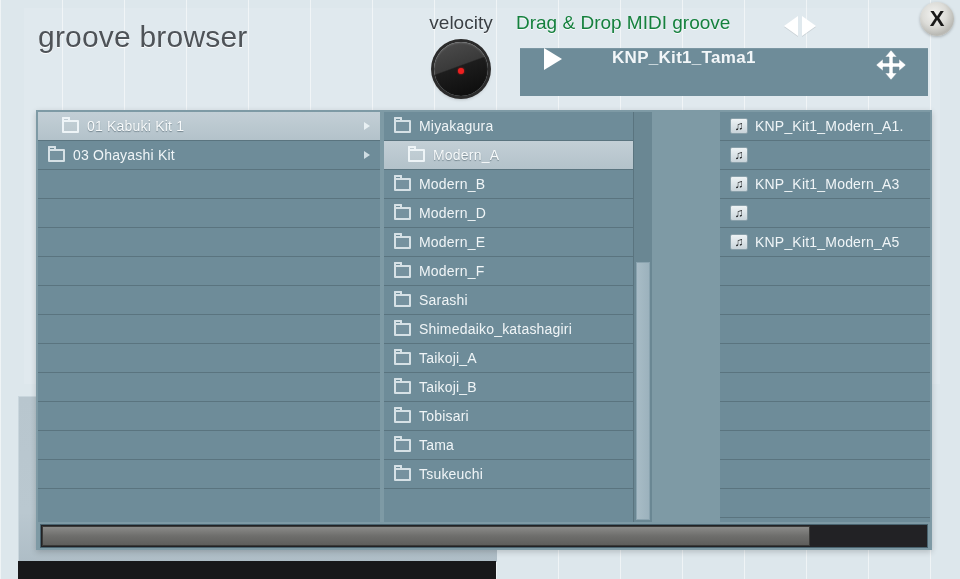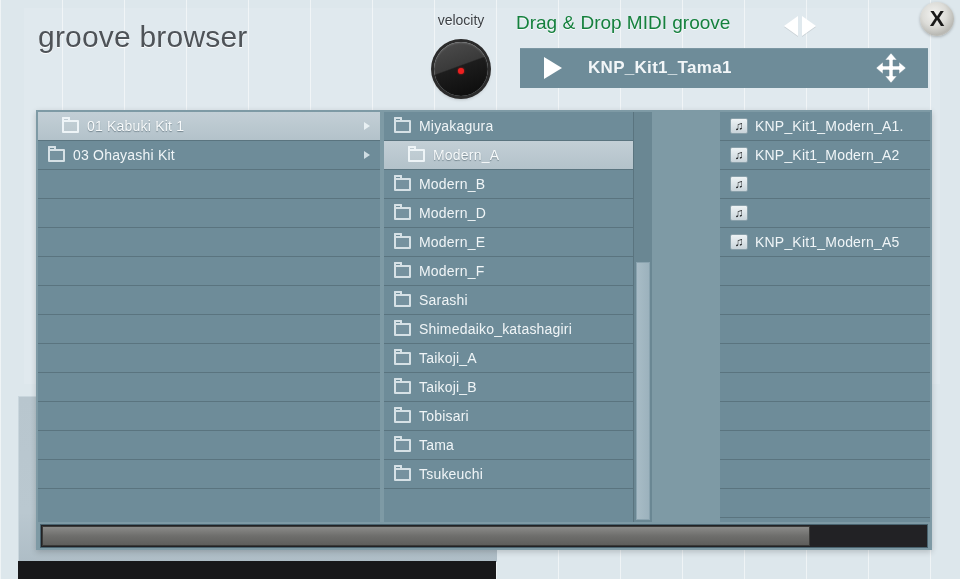--- a/index.html
+++ b/index.html
@@ -74,21 +74,21 @@
   #velocity-group {
     position: absolute;
     left: 413px; top: 12px;
     width: 96px; height: 92px;
   }
   #velocity-label {
     position: absolute;
     left: 0; top: 0;
     width: 96px;
     text-align: center;
-    font-size: 14px;
+    font-size: 19px;
     color: #3b4045;
     text-shadow: 0 1px 0 rgba(255,255,255,0.85);
   }
   #velocity-knob {
     position: absolute;
     left: 21px; top: 30px;
     width: 54px; height: 54px;
     border-radius: 50%;
     background:
       linear-gradient(160deg, #4e4e4e 0%, #3a3a3a 44%, #1d1d1d 46%, #0a0a0a 100%);
@@ -132,25 +132,25 @@
     border-bottom: 10px solid transparent;
     filter: drop-shadow(0 1px 0 rgba(0,0,0,0.10));
     cursor: pointer;
   }
   #groove-prev-arrow { border-right: 14px solid #ffffff; }
   #groove-next-arrow { border-left: 14px solid #ffffff; }
 
   #groove-slot {
     position: absolute;
     left: 4px; top: 36px;
-    width: 408px; height: 40px;
+    width: 408px; height: 48px;
     background: #6e8c99;
     display: flex;
-    align-items: center;
     box-shadow: inset 0 1px 0 rgba(255,255,255,0.10);
+    gap: 24px;
   }
   #groove-play-icon {
     margin-left: 24px;
     width: 0; height: 0;
     border-top: 11px solid transparent;
     border-bottom: 11px solid transparent;
     border-left: 18px solid #ffffff;
   }
   #groove-name {
     margin-left: 26px;
@@ -472,24 +472,24 @@
   </div>
 
   <div class="browser-column" id="column-files">
     <div class="col-list" id="files-list">
         <div class="row">
           <span class="midi-icon">♫</span>
           <span class="row-label">KNP_Kit1_Modern_A1.</span>
         </div>
         <div class="row">
           <span class="midi-icon">♫</span>
-          <span class="row-label">KNP_Kit1_Modern_A2</span>
         </div>
         <div class="row">
           <span class="midi-icon">♫</span>
+          <span class="row-label">KNP_Kit1_Modern_A3</span>
         </div>
         <div class="row">
           <span class="midi-icon">♫</span>
         </div>
         <div class="row">
           <span class="midi-icon">♫</span>
           <span class="row-label">KNP_Kit1_Modern_A5</span>
         </div>
         <div class="row empty"></div>
         <div class="row empty"></div>

